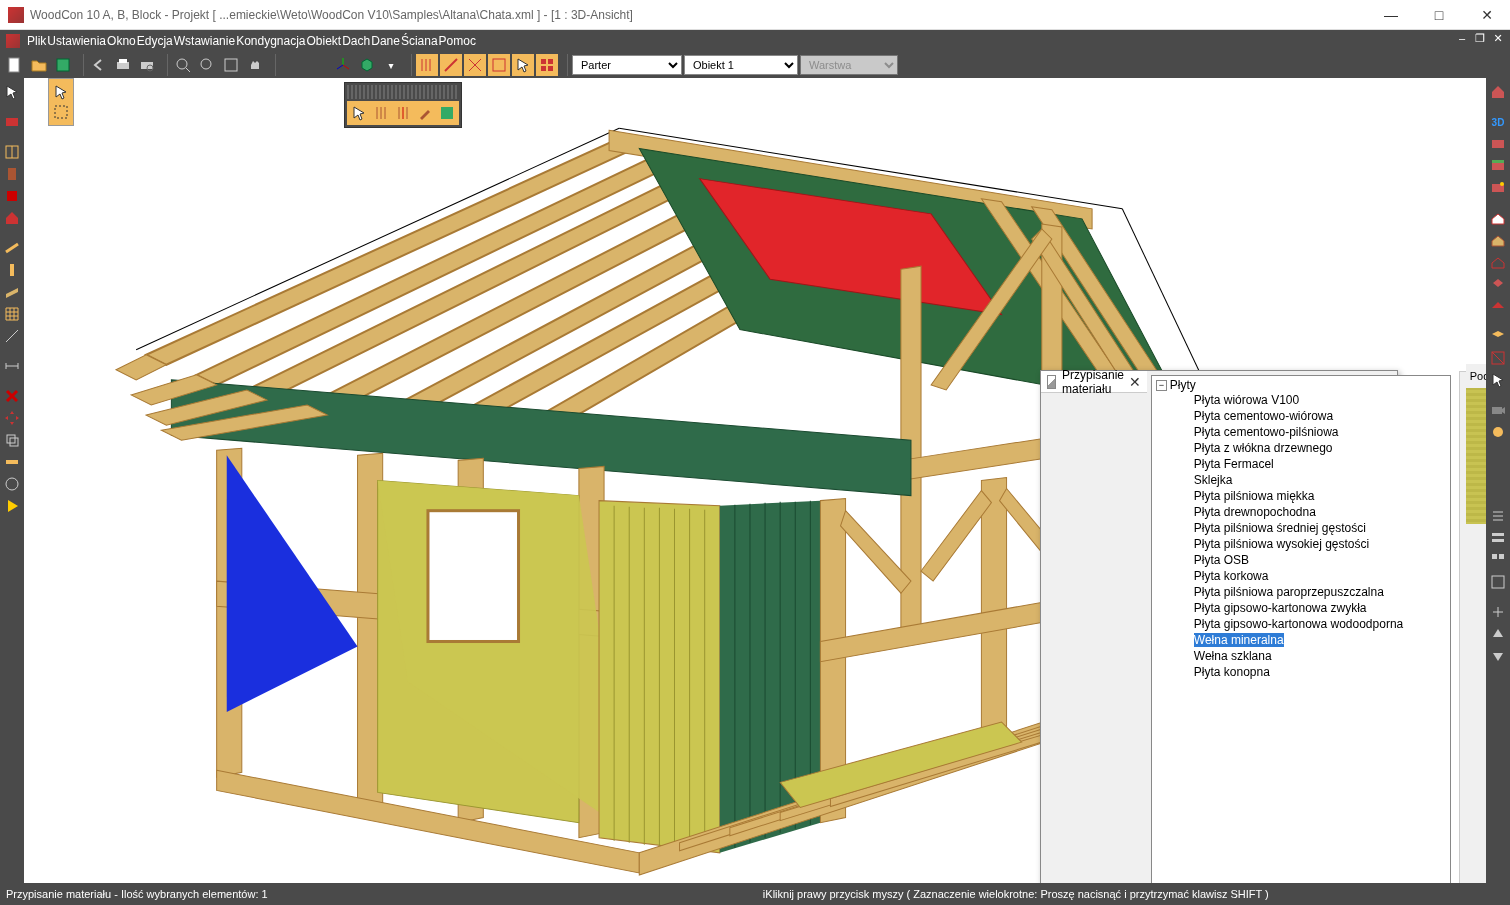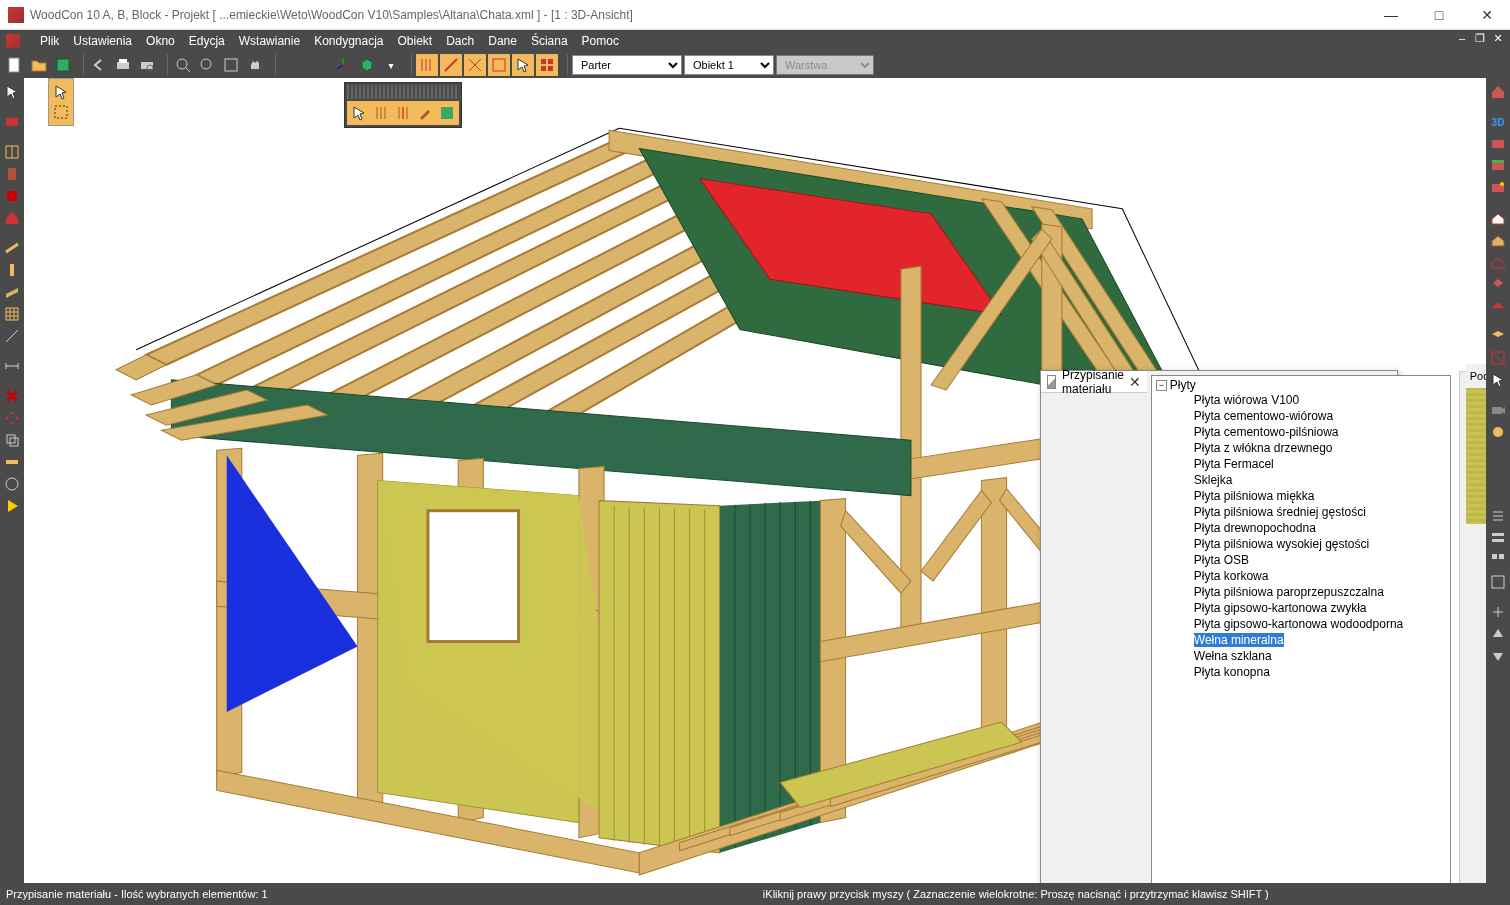--- a/index.html
+++ b/index.html
@@ -2,21 +2,21 @@
 <html><head>
 <meta charset="utf-8">
 <style>
 * { box-sizing: border-box; margin: 0; padding: 0; }
 body { font-family: "Segoe UI", Tahoma, sans-serif; font-size: 11px; background: #fff; width: 1510px; height: 905px; overflow: hidden; position: relative; }
 .titlebar { height: 30px; background: #fff; display: flex; align-items: center; padding: 0 8px; border-bottom: 1px solid #ddd; }
 .app-icon { width: 16px; height: 16px; background: linear-gradient(135deg,#c33,#933); margin-right: 6px; }
 .title-text { flex: 1; color: #666; font-size: 12px; }
 .win-controls { display: flex; gap: 18px; color: #333; font-size: 14px; }
 .win-btn { width: 30px; text-align: center; cursor: default; }
-.menubar { height: 22px; background: #4a4a4a; color: #fff; display: flex; align-items: center; padding: 0 6px; gap: 14px; font-size: 12px; position: relative; }
+.menubar { height: 22px; background: #4a4a4a; color: #fff; display: flex; align-items: center; padding: 0 6px; gap: 1px; font-size: 12px; position: relative; }
 .menu-item { color: #fff; }
 .mdi-controls { position: absolute; right: 4px; top: 2px; display: flex; gap: 2px; }
 .mdi-btn { width: 16px; height: 16px; color: #fff; font-size: 11px; text-align: center; }
 .toolbar-row { height: 26px; background: #4a4a4a; display: flex; align-items: center; padding: 0 4px; gap: 2px; }
 .tb-btn { width: 22px; height: 22px; display: flex; align-items: center; justify-content: center; background: transparent; border: none; }
 .tb-sep { width: 6px; height: 22px; border-right: 1px solid #666; margin: 0 2px; }
 .combo { height: 20px; background: #fff; border: 1px solid #888; font-size: 11px; padding: 0 4px; }
 .combo.disabled { color: #aaa; }
 .workspace { position: absolute; top: 78px; bottom: 22px; left: 0; right: 0; display: flex; }
 .left-toolbar, .left-toolbar2 { width: 24px; background: #4a4a4a; display: flex; flex-direction: column; align-items: center; padding: 4px 0; gap: 2px; }
@@ -184,21 +184,21 @@
   <button class="tb-btn" style="background:#f4bb5c">
       <svg class="icon-svg">
         <rect x="2" y="2" width="5" height="5" fill="#c33"></rect>
         <rect x="9" y="2" width="5" height="5" fill="#c33"></rect>
         <rect x="2" y="9" width="5" height="5" fill="#c33"></rect>
         <rect x="9" y="9" width="5" height="5" fill="#c33"></rect>
       </svg>
     </button>
   <div class="tb-sep"></div>
   <select class="combo" style="width:110px"><option>Parter</option></select>
-  <select class="combo" style="width:90px"><option>Obiekt 1</option></select>
+  <select class="combo" style="width:114px"><option>Obiekt 1</option></select>
   <select class="combo disabled" style="width:98px" disabled=""><option>Warstwa</option></select>
 </div>
 
 <div class="workspace">
 
   <div class="left-toolbar">
     <div class="ltb-btn">
         <svg class="icon-svg">
           <path d="M3 2l10 6-4 1 2 5-2 1-2-5-4 3z" fill="#fff" stroke="#333"></path>
         </svg>
@@ -468,22 +468,22 @@
           <span class="tree-exp">−</span>
           <span>Płyty</span>
         </div>
         <div class="tree-item"><span>Płyta wiórowa V100</span></div>
         <div class="tree-item"><span>Płyta cementowo-wiórowa</span></div>
         <div class="tree-item"><span>Płyta cementowo-pilśniowa</span></div>
         <div class="tree-item"><span>Płyta z włókna drzewnego</span></div>
         <div class="tree-item"><span>Płyta Fermacel</span></div>
         <div class="tree-item"><span>Sklejka</span></div>
         <div class="tree-item"><span>Płyta pilśniowa miękka</span></div>
+        <div class="tree-item"><span>Płyta drewnopochodna</span></div>
         <div class="tree-item"><span>Płyta pilśniowa średniej gęstości</span></div>
-        <div class="tree-item"><span>Płyta drewnopochodna</span></div>
         <div class="tree-item"><span>Płyta pilśniowa wysokiej gęstości</span></div>
         <div class="tree-item"><span>Płyta OSB</span></div>
         <div class="tree-item"><span>Płyta korkowa</span></div>
         <div class="tree-item"><span>Płyta pilśniowa paroprzepuszczalna</span></div>
         <div class="tree-item"><span>Płyta gipsowo-kartonowa zwykła</span></div>
         <div class="tree-item"><span>Płyta gipsowo-kartonowa wodoodporna</span></div>
         <div class="tree-item selected"><span>Wełna mineralna</span></div>
         <div class="tree-item"><span>Wełna szklana</span></div>
         <div class="tree-item"><span>Płyta konopna</span></div>
 

